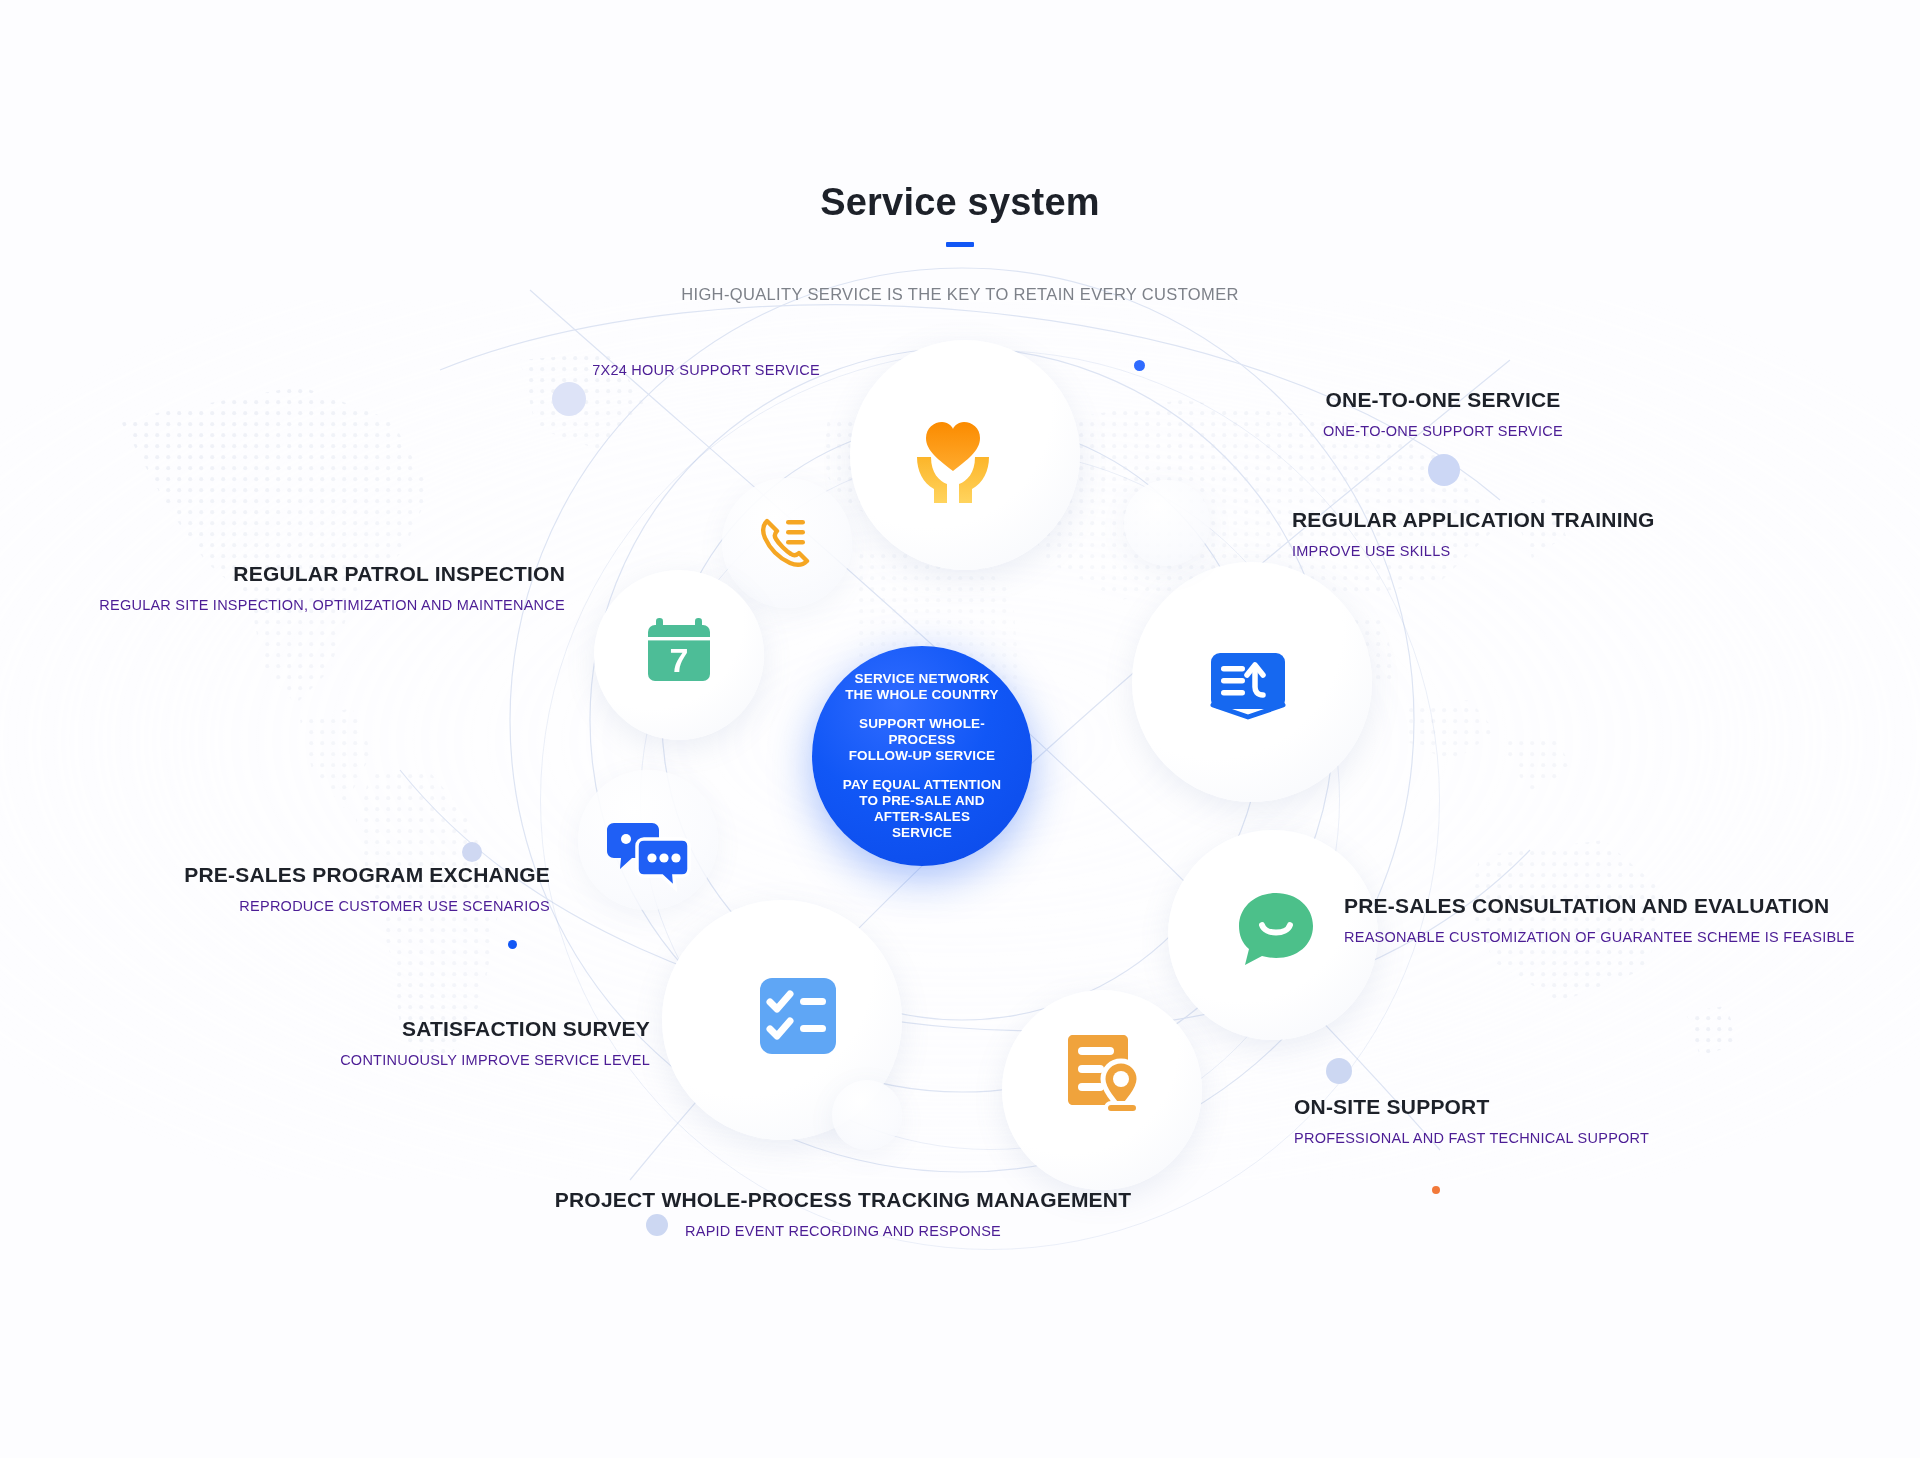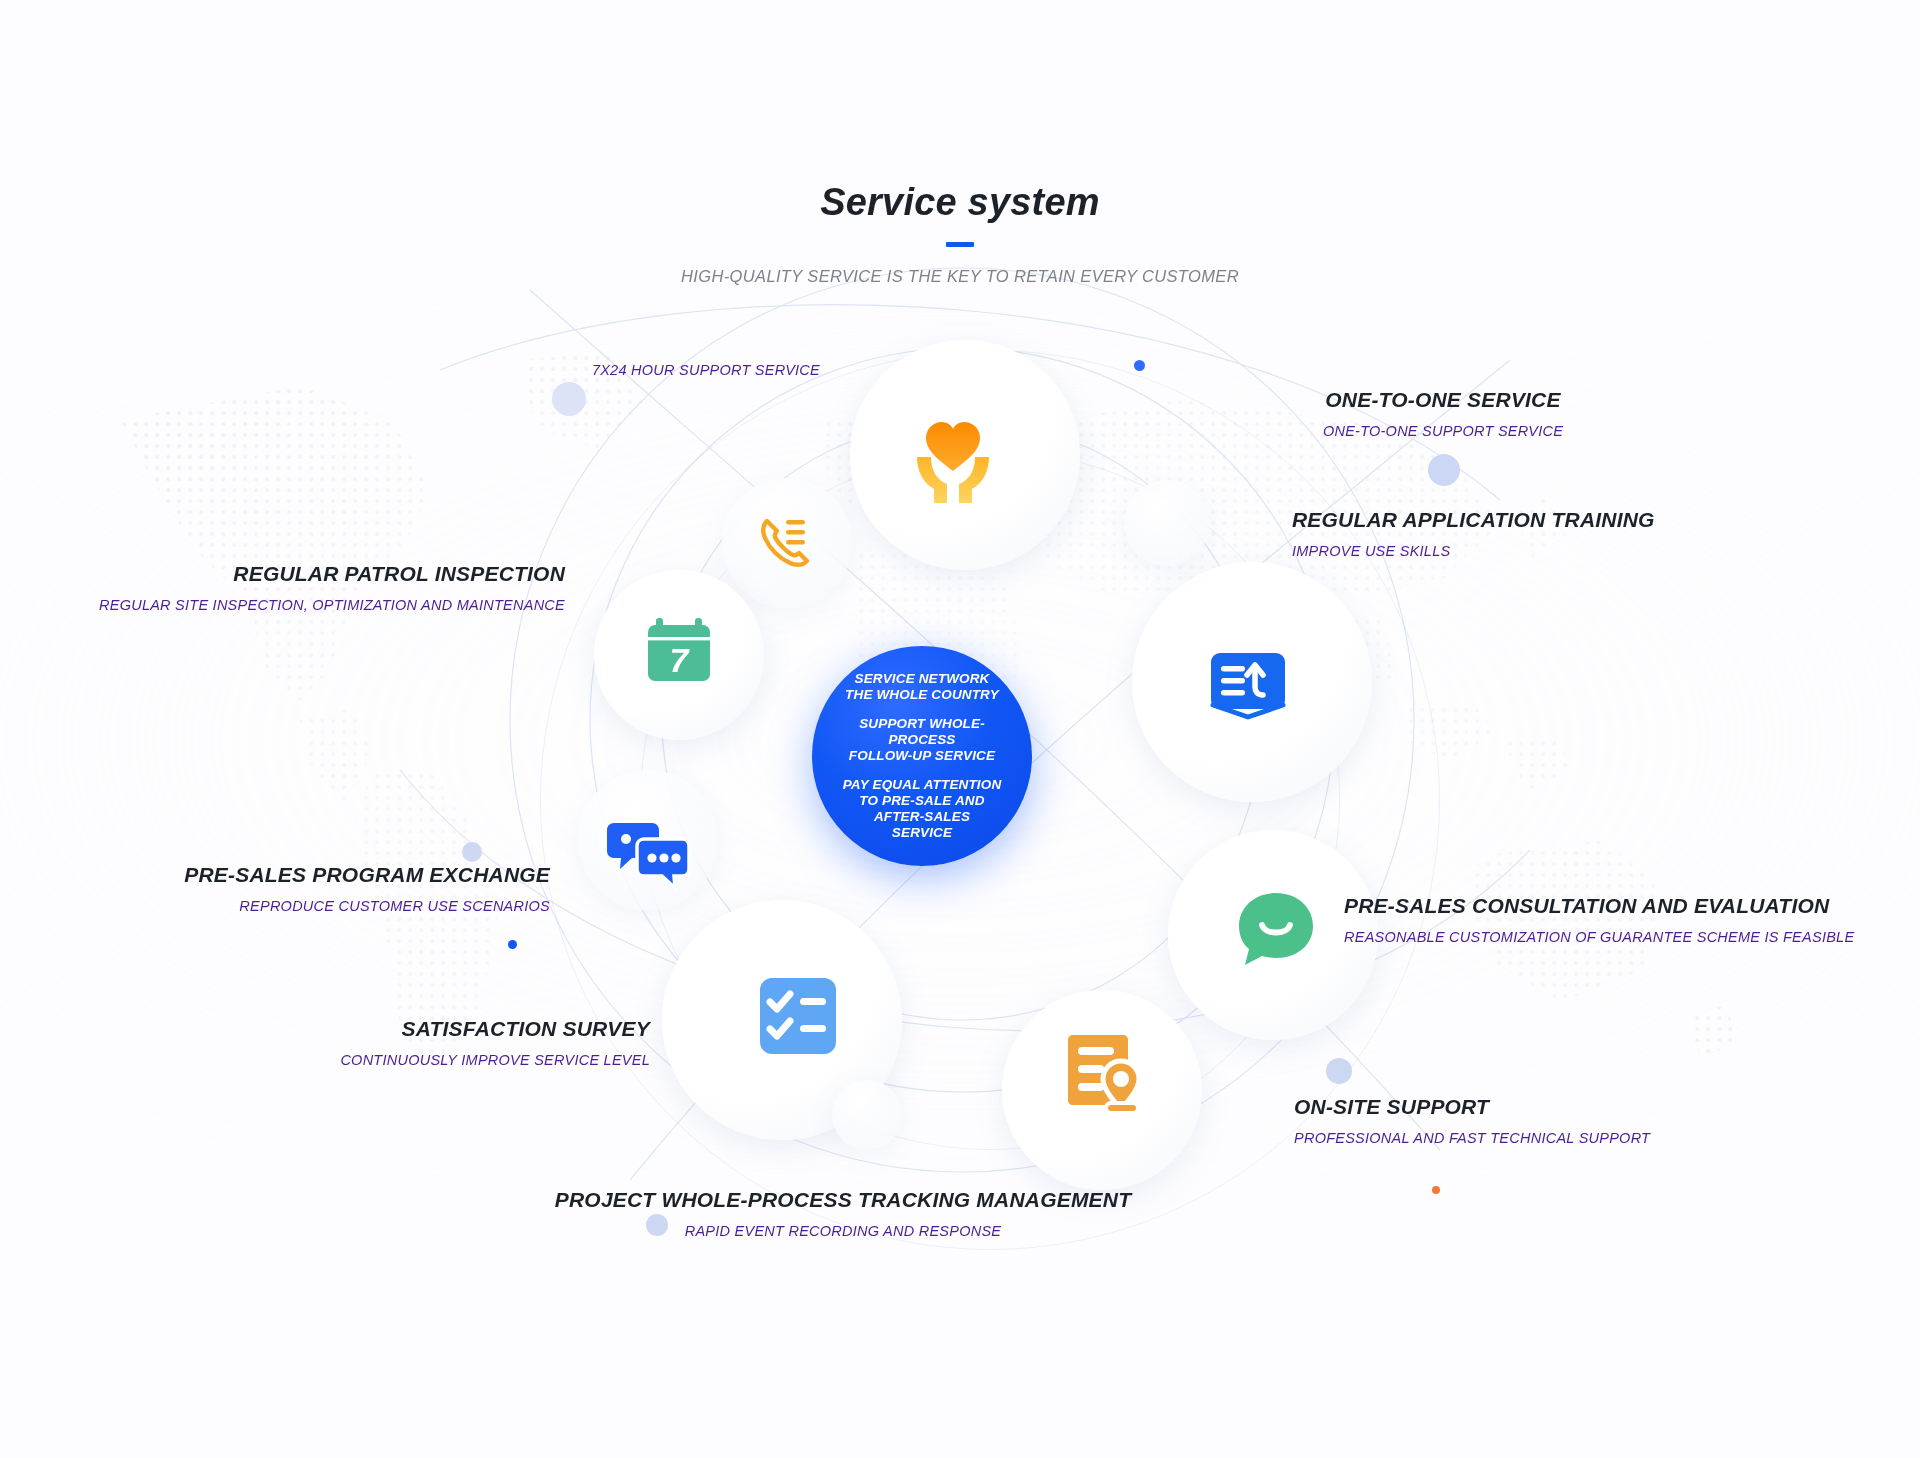--- a/index.html
+++ b/index.html
@@ -8,21 +8,20 @@
     width:1920px; height:1458px;
     background:#ffffff;
     font-family:"Liberation Sans", sans-serif;
     overflow:hidden;
   }
   .stage{
     position:relative;
     width:1920px; height:1458px;
     background:#fdfdff;
     overflow:hidden;
-    font-style:italic;
   }
 
   
   .worldmap{
     position:absolute; left:0; top:300px;
     width:1920px; height:880px;
     opacity:.55;
     pointer-events:none;
   }
   .worldmap svg{ width:100%; height:100%; display:block; }
@@ -48,21 +47,21 @@
     letter-spacing:.2px;
     line-height:1.1;
   }
   .title-rule{
     width:28px; height:5px;
     background:#1257f5;
     margin:18px auto 0;
     border-radius:1px;
   }
   .subtitle{
-    margin-top:20px;
+    margin-top:38px;
     font-size:16.5px;
     color:#7d8189;
     letter-spacing:.35px;
   }
 
   
   .dot{ position:absolute; border-radius:50%; }
 
   
   .bubble{

